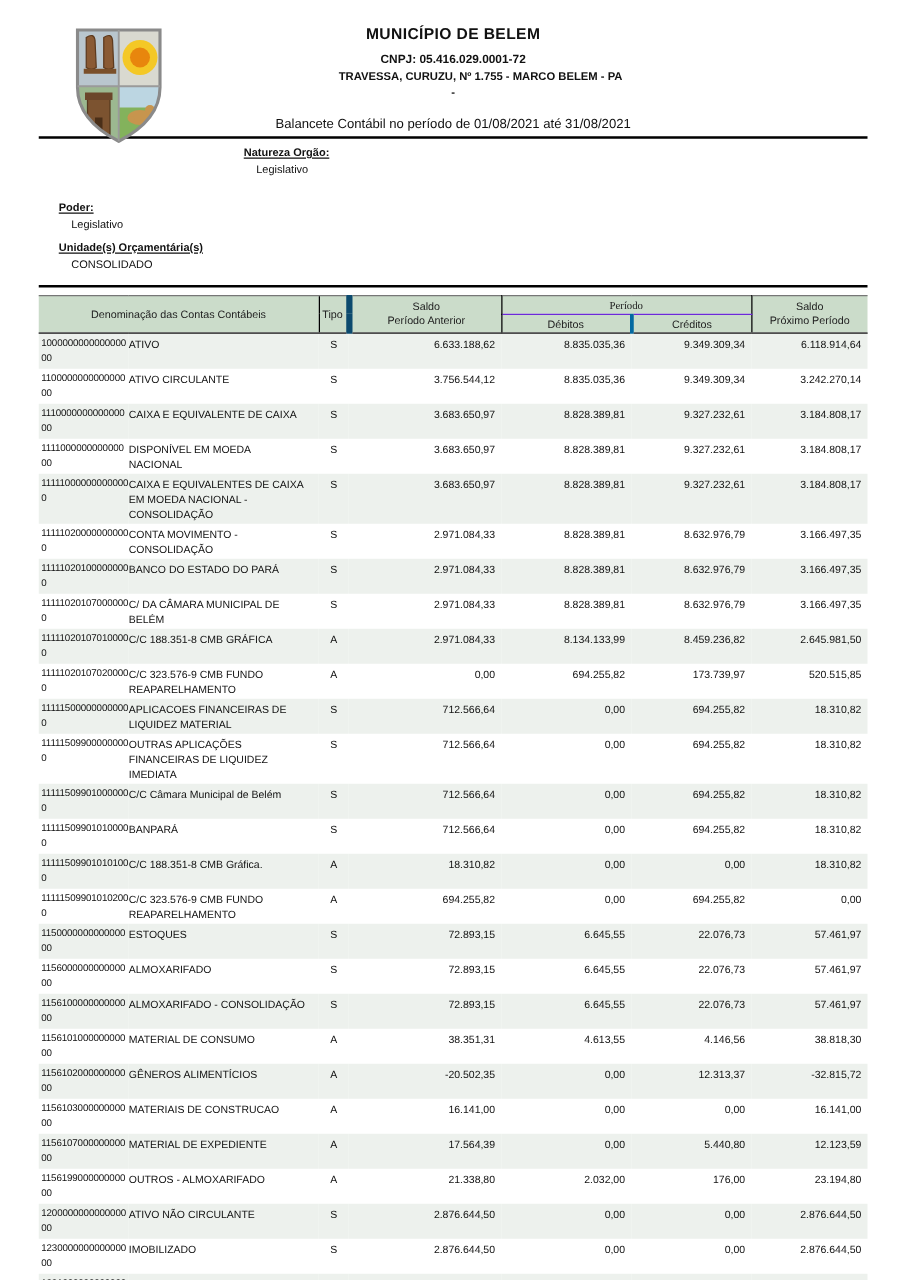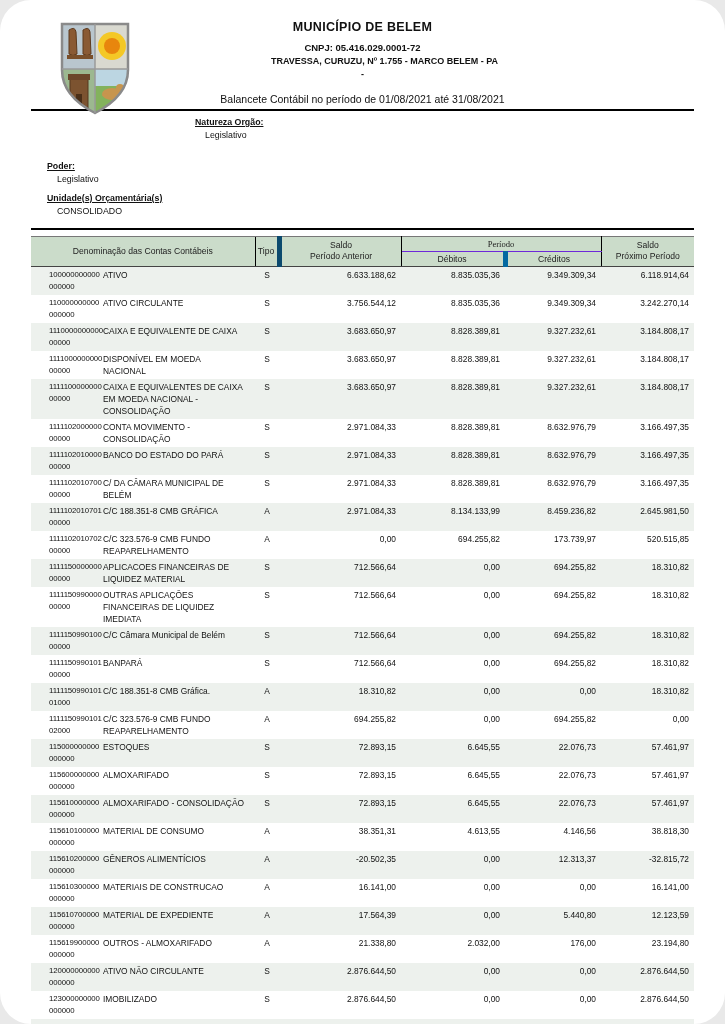--- a/index.html
+++ b/index.html
@@ -1,21 +1,20 @@
 <!DOCTYPE html>
 <html><head>
 <meta charset="utf-8">
 <style>
   * { margin:0; padding:0; box-sizing:border-box; }
   html,body { background:#e9e9e9; }
   .page {
     width:725px; height:1024px; margin:0 auto; background:#ffffff;
     font-family:"Liberation Sans", sans-serif; color:#111; position:relative;
     overflow:hidden;
-    border-radius:31px;
   }
   
   .doc-header { position:relative; padding-top:20px; }
   .crest { position:absolute; left:56px; top:20px; width:78px; height:98px; }
   .org-block { text-align:center; }
   .org-line1 { font-size:12.5px; font-weight:bold; letter-spacing:0.3px; }
   .org-line2 { font-size:11.5px; font-weight:bold; margin-top:9px; }
   .org-cnpj  { font-size:9.5px;  font-weight:bold; margin-top:8px; }
   .org-addr  { font-size:9px;    font-weight:bold; margin-top:3px;padding-left:44px; }
   .org-dash  { font-size:9px;    font-weight:bold; margin-top:3px; }
@@ -33,28 +32,28 @@
   
   table.acct { margin:6px 31px 0 31px; width:663px; border-collapse:collapse; table-layout:fixed; }
   thead th {
     background:#cbdcca; font-weight:normal; font-size:8.6px; color:#222;
     text-align:center; vertical-align:middle; padding:2px 1px;
     border-top:1px solid #777; border-bottom:1.5px solid #444;
   }
   th.h-tipo   { border-left:1px solid #000; border-right:5px solid #0c4a6e; }
   th.h-saldo1 { border-right:1px solid #000; }
   th.h-periodo{ border-right:1px solid #000; border-bottom:1px solid #6d28d9;font-family:Liberation Serif, serif; }
-  th.h-deb    { border-right:5px solid #0369a1; border-bottom:1.5px solid #444; }
+  th.h-deb    { border-right:3px solid #0369a1; border-bottom:1.5px solid #444; }
   th.h-cred   { border-right:1px solid #000; }
   th .stack { display:block; line-height:11px; }
   tbody td {
     font-size:8.4px; line-height:12px; vertical-align:top; padding:2px 0 2px 0;
     word-wrap:break-word;
   }
-  tbody td.c0 { font-size:7.8px; letter-spacing:-0.1px; padding-left:18px; }
+  tbody td.c0 { font-size:7.8px; letter-spacing:-0.1px; padding-left:2px; }
   tbody td.c1 { padding-right:10px; }
   tbody td.c2 { text-align:center; }
   tbody td.c3, tbody td.c4, tbody td.c5, tbody td.c6 { text-align:right; padding-right:5px; }
   tbody tr.stripe { background:#edf1ed; }
 </style>
 </head>
 <body>
 
 <div class="page">
 

